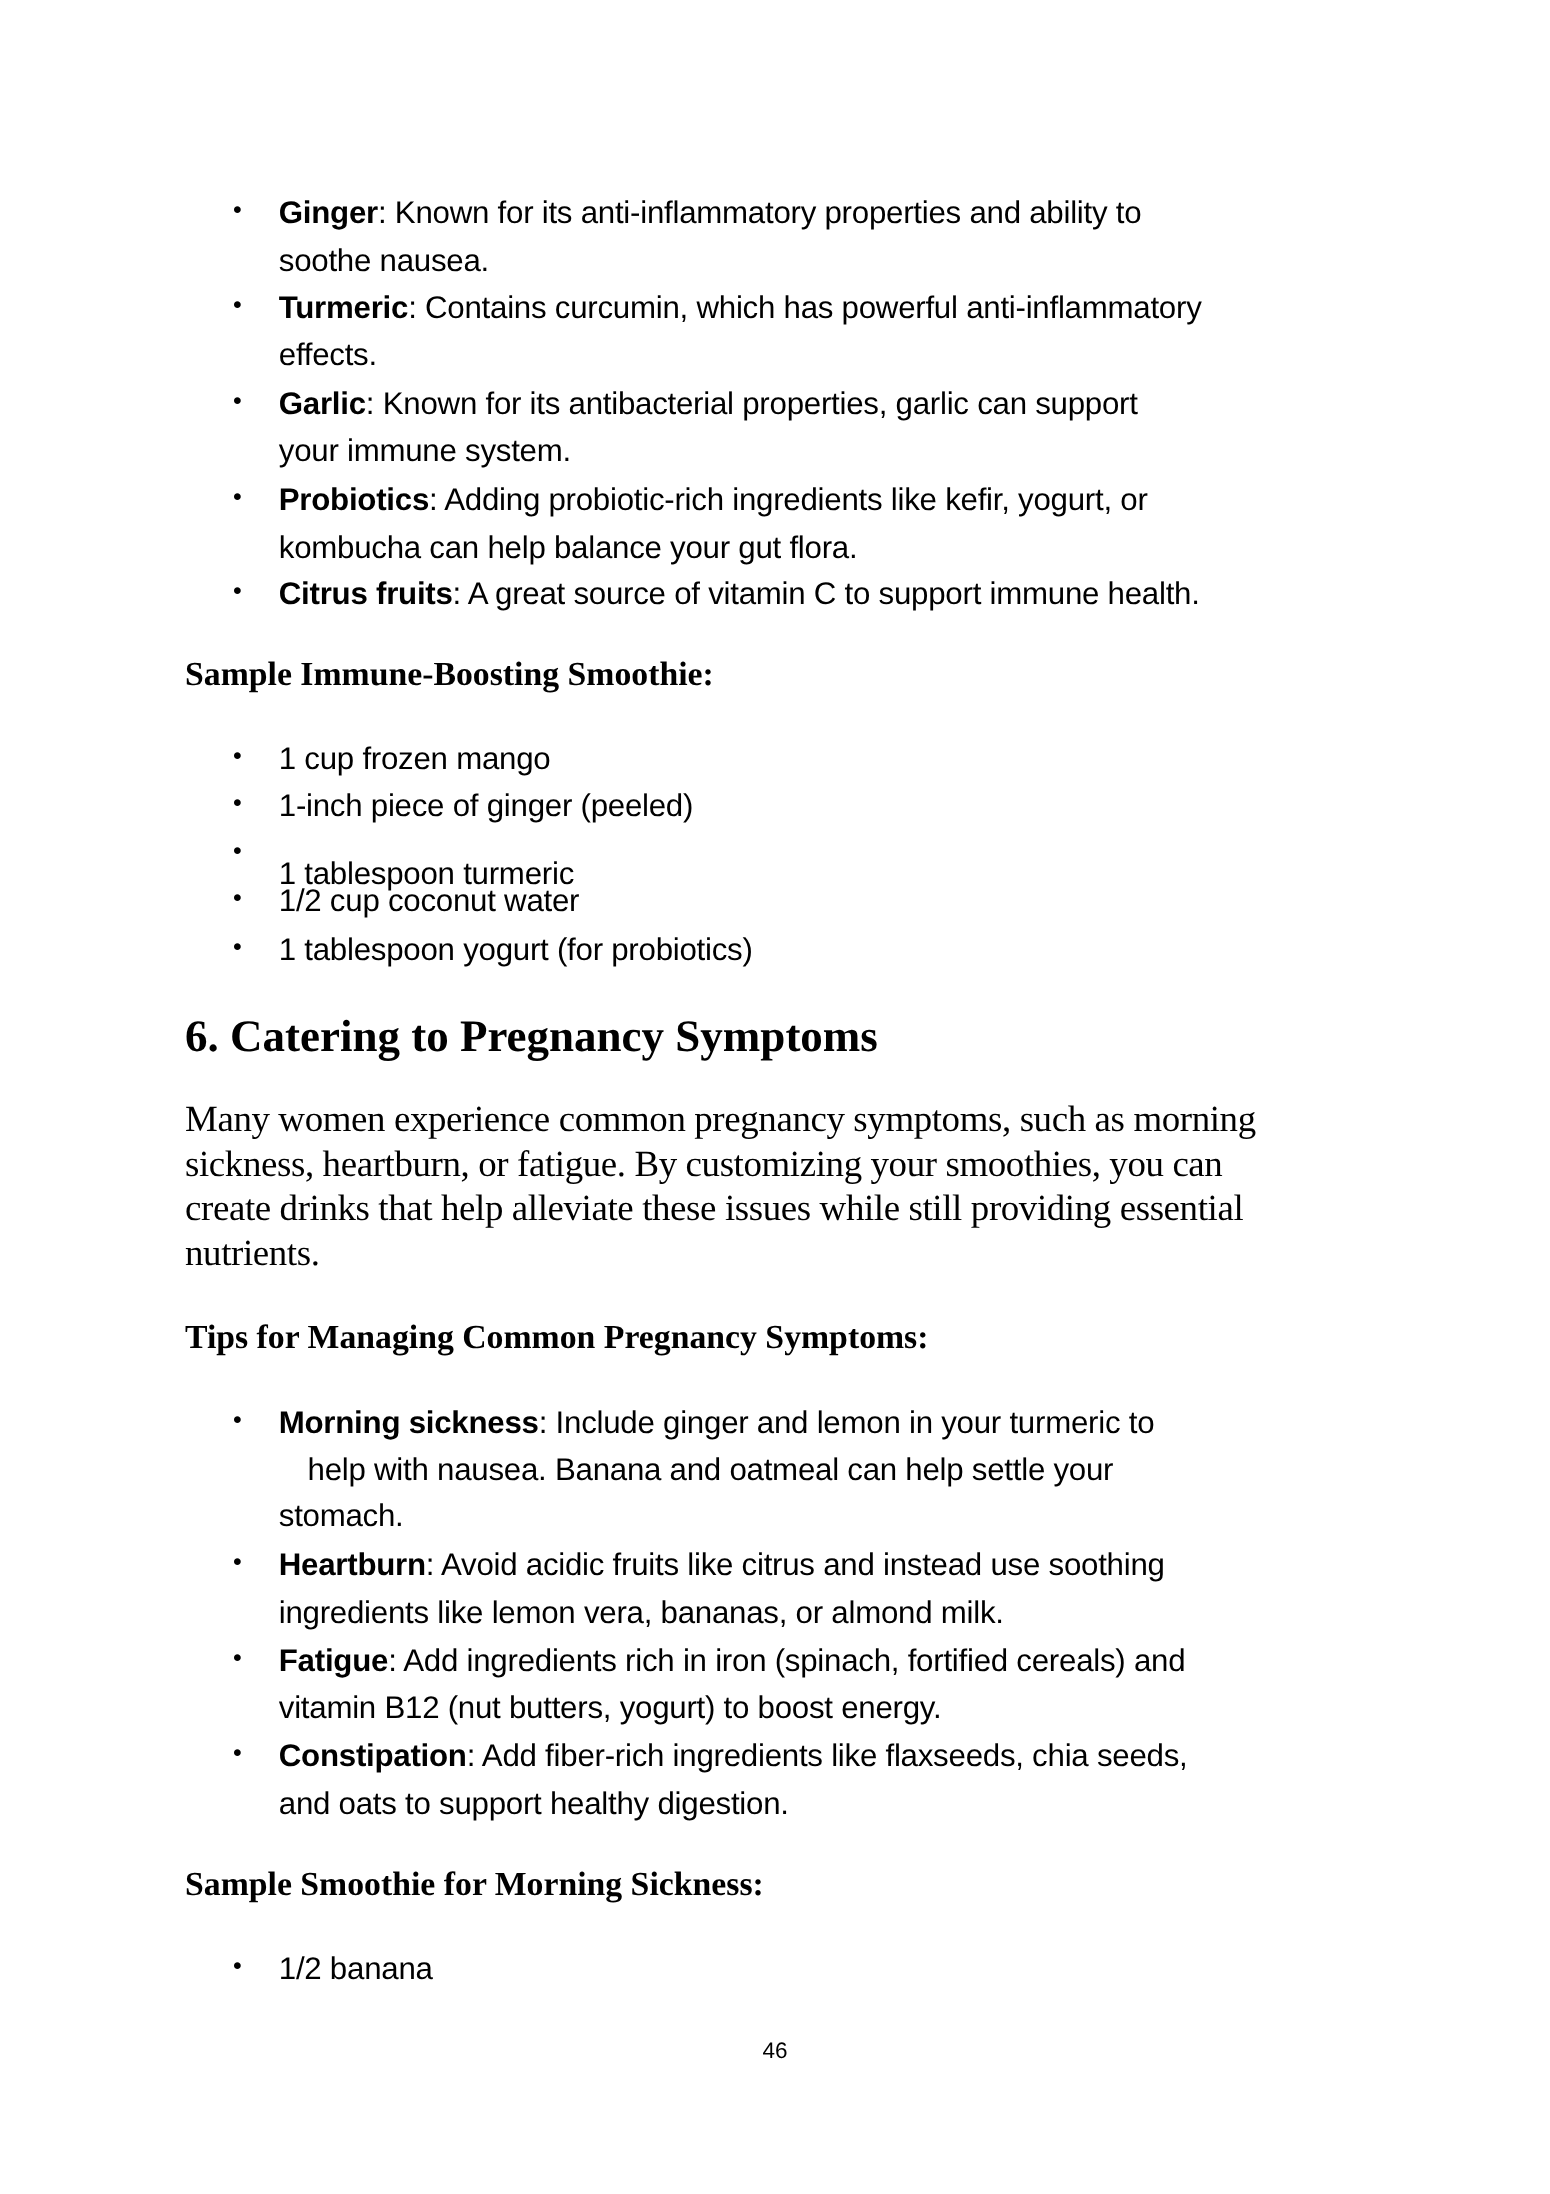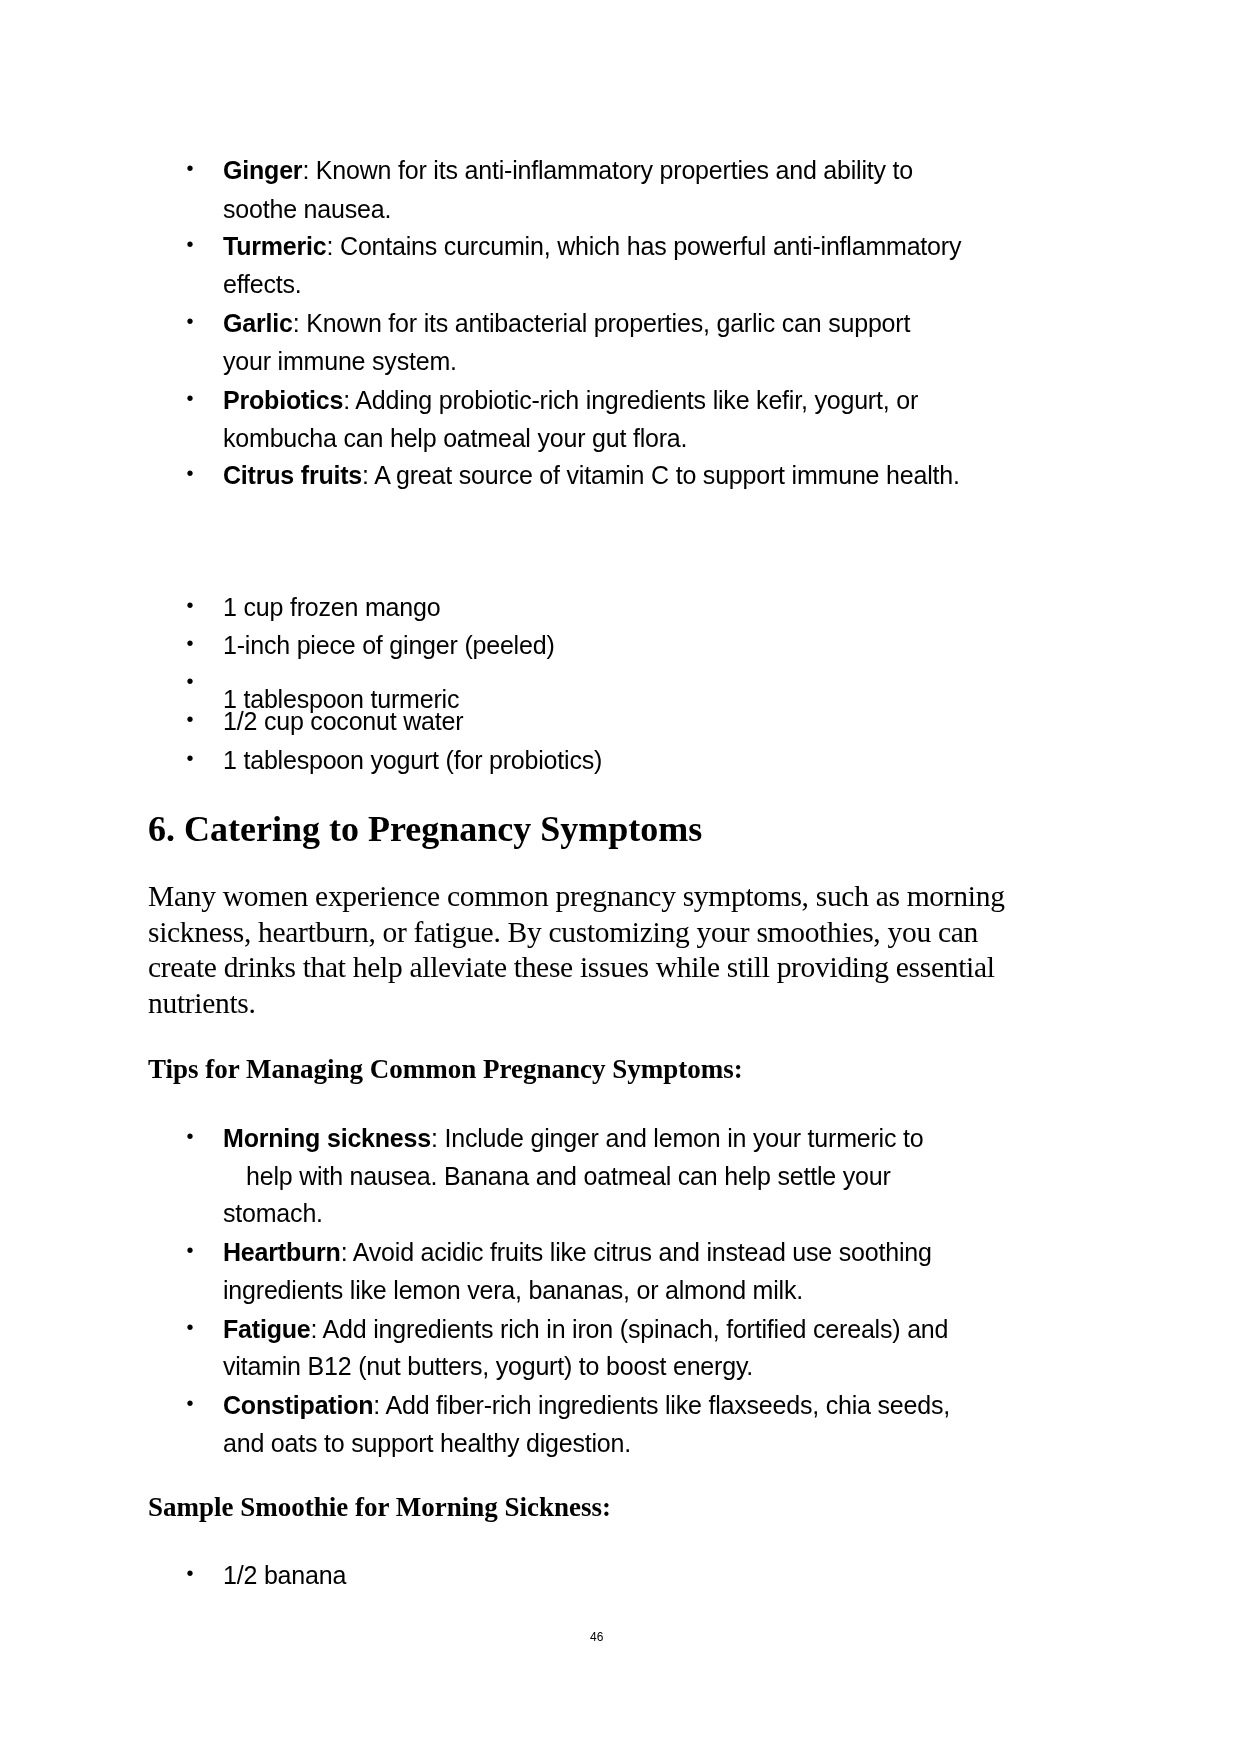--- a/index.html
+++ b/index.html
@@ -5,21 +5,21 @@
   html, body { margin: 0; padding: 0; background: #ffffff; }
   body { width: 1240px; height: 1755px; position: relative; overflow: hidden; color: #000000; }
   .page { position: absolute; left: 0; top: 0; width: 1240px; height: 1755px; background: #ffffff; }
   .line { position: absolute; white-space: nowrap; }
   .sans { font-family: "Liberation Sans", sans-serif; font-size: 25px; letter-spacing: -0.2px; }
   .bullet { position: absolute; font-family: "Liberation Sans", sans-serif; font-size: 20px; width: 14px; text-align: center; }
   .bold { font-weight: bold; }
   .h2 { font-family: "Liberation Serif", serif; font-weight: bold; font-size: 36px; }
   .h3 { font-family: "Liberation Serif", serif; font-weight: bold; font-size: 27px; }
   .para { font-family: "Liberation Serif", serif; font-size: 29.5px; letter-spacing: -0.3px; }
-  .pagenum { font-family: "Liberation Sans", sans-serif; font-size: 12px; width: 60px; }
+  .pagenum { font-family: "Liberation Sans", sans-serif; font-size: 18px; width: 60px; text-align: center; }
 </style>
 </head>
 <body>
 
 <div class="page">
 
   <div>
 
     <span class="bullet" style="left:183px; top:157px;">•</span>
     <div class="line sans" style="left:223px; top:156px;"><span class="bold">Ginger</span><span>: Known for its anti-inflammatory properties and ability to</span></div>
@@ -28,26 +28,27 @@
     <span class="bullet" style="left:183px; top:233px;">•</span>
     <div class="line sans" style="left:223px; top:232px;"><span class="bold">Turmeric</span><span>: Contains curcumin, which has powerful anti-inflammatory</span></div>
     <div class="line sans" style="left:223px; top:270px;">effects.</div>
 
     <span class="bullet" style="left:183px; top:310px;">•</span>
     <div class="line sans" style="left:223px; top:309px;"><span class="bold">Garlic</span><span>: Known for its antibacterial properties, garlic can support</span></div>
     <div class="line sans" style="left:223px; top:347px;">your immune system.</div>
 
     <span class="bullet" style="left:183px; top:387px;">•</span>
     <div class="line sans" style="left:223px; top:386px;"><span class="bold">Probiotics</span><span>: Adding probiotic-rich ingredients like kefir, yogurt, or</span></div>
-    <div class="line sans" style="left:223px; top:424px;">kombucha can help oatmeal your gut flora.</div>
+    <div class="line sans" style="left:223px; top:424px;">kombucha can help balance your gut flora.</div>
 
     <span class="bullet" style="left:183px; top:462px;">•</span>
     <div class="line sans" style="left:223px; top:461px;"><span class="bold">Citrus fruits</span><span>: A great source of vitamin C to support immune health.</span></div>
   </div>
 
+  <div class="line h3" style="left:148px; top:524px;">Sample Immune-Boosting Smoothie:</div>
   <div>
     <span class="bullet" style="left:183px; top:594px;">•</span>
     <div class="line sans" style="left:223px; top:593px;">1 cup frozen mango</div>
     <span class="bullet" style="left:183px; top:632px;">•</span>
     <div class="line sans" style="left:223px; top:631px;">1-inch piece of ginger (peeled)</div>
     <span class="bullet" style="left:183px; top:670px;">•</span>
     <div class="line sans" style="left:223px; top:669px;margin-top:16px;">1 tablespoon turmeric</div>
     <span class="bullet" style="left:183px; top:708px;">•</span>
     <div class="line sans" style="left:223px; top:707px;">1/2 cup coconut water</div>
     <span class="bullet" style="left:183px; top:747px;">•</span>

